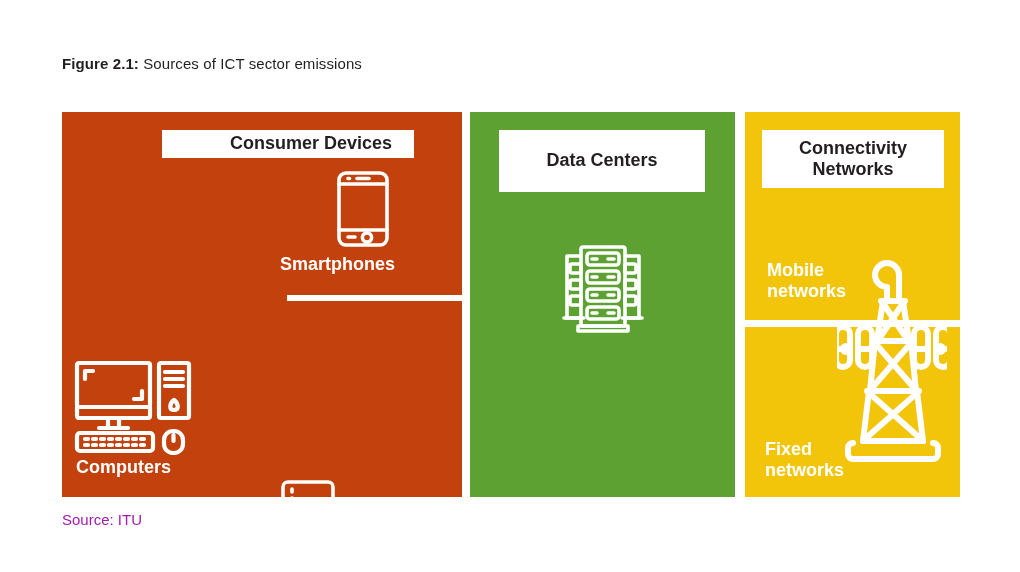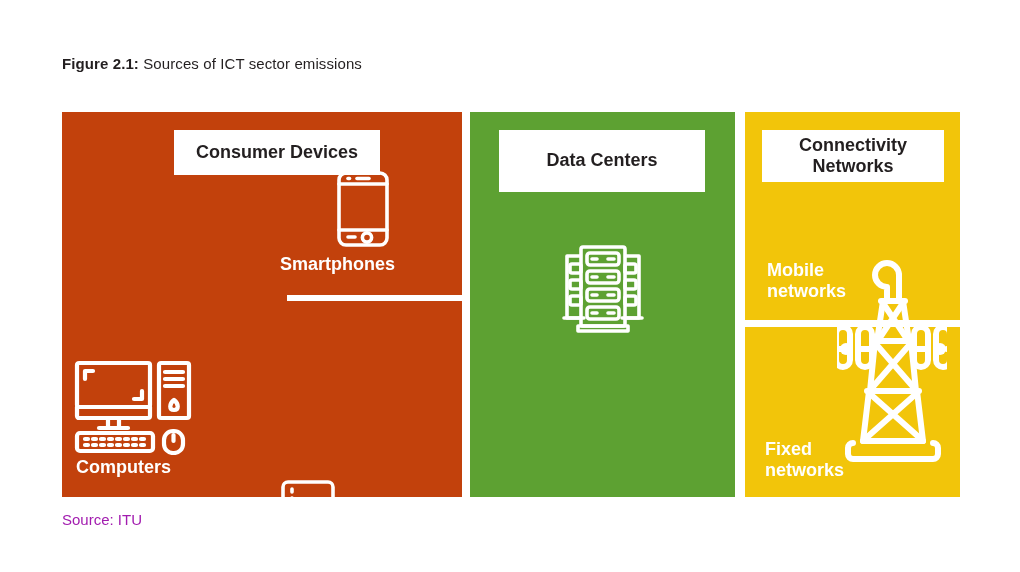--- a/index.html
+++ b/index.html
@@ -84,38 +84,39 @@
     color: #231f20;
     font-weight: bold;
     display: flex;
     align-items: center;
     justify-content: center;
     text-align: center;
     line-height: 1.18;
     z-index: 6;
   }
   #label-consumer-devices {
-    left: 112px;
+    left: 100px;
     top: 18px;
     width: 206px;
-    height: 45px;
+    height: 28px;
     font-size: 18px;
+    padding-left: 46px;
   }
   #label-data-centers {
     left: 437px;
     top: 18px;
     width: 206px;
     height: 62px;
     font-size: 18px;
   }
   #label-connectivity-networks {
     left: 700px;
     top: 18px;
     width: 182px;
-    height: 52px;
+    height: 58px;
     font-size: 18px;
   }
 
   
   .sub-label {
     position: absolute;
     color: #ffffff;
     font-weight: bold;
     font-size: 18px;
     line-height: 1.16;

